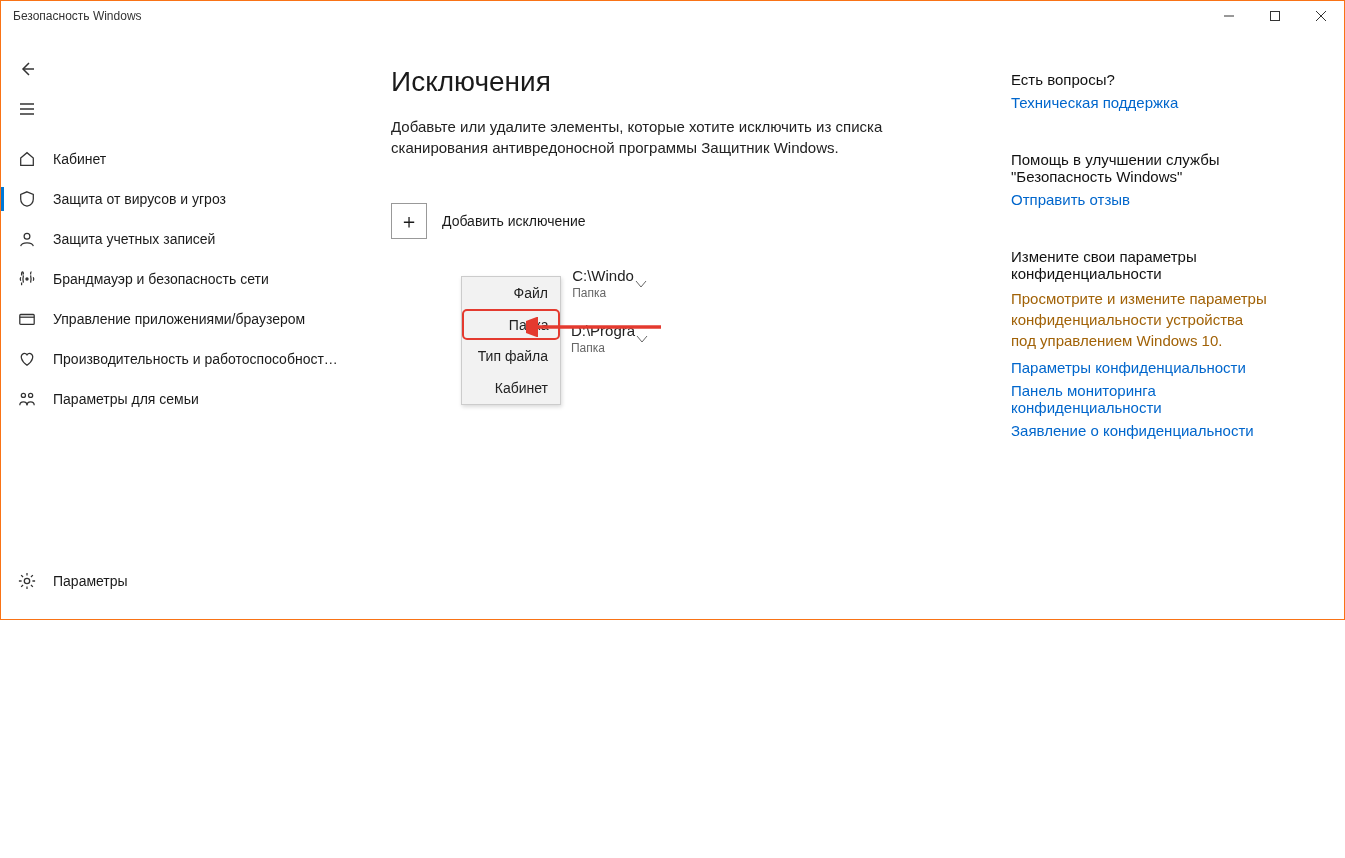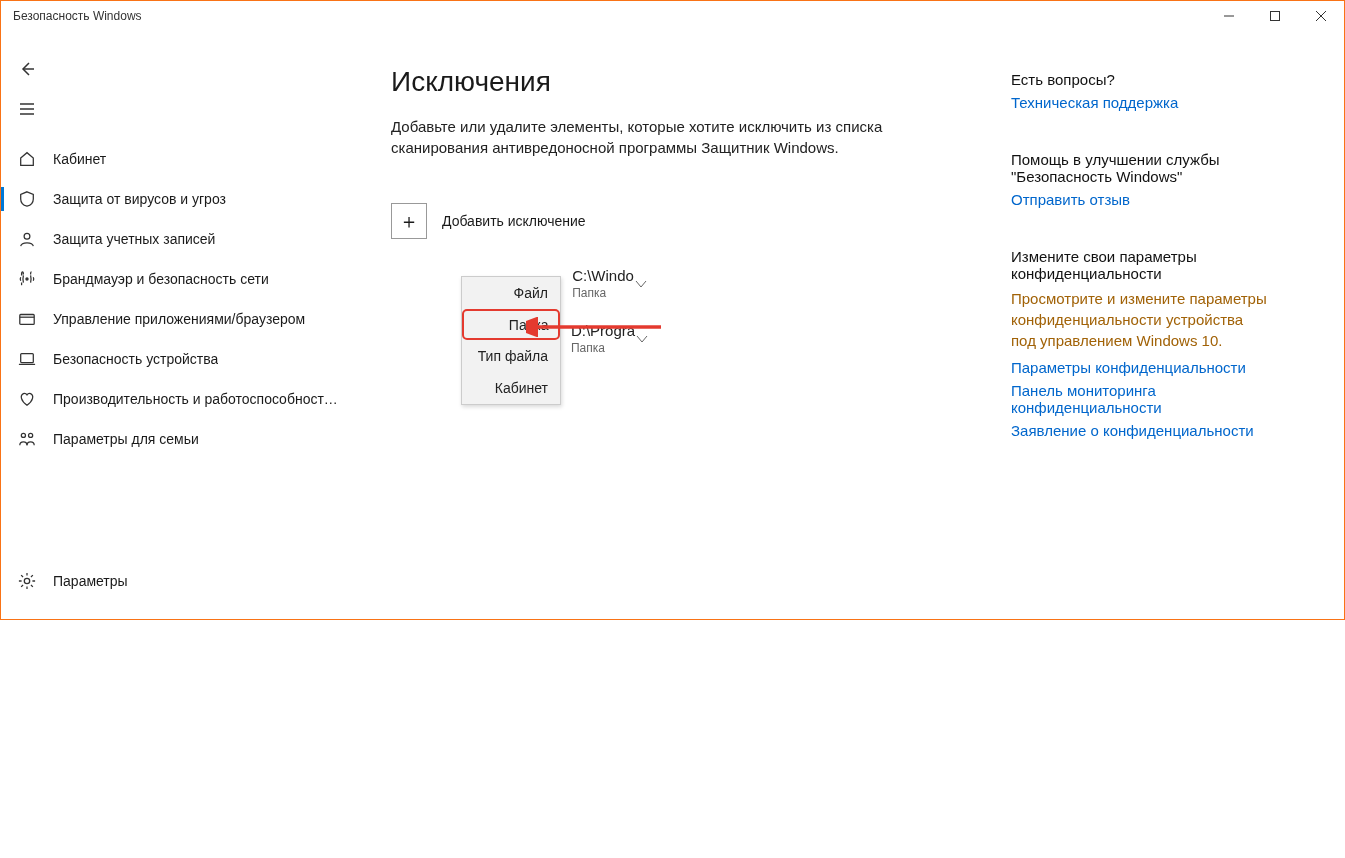--- a/index.html
+++ b/index.html
@@ -241,29 +241,20 @@
               <svg viewBox="0 0 20 20">
                 <rect x="2" y="5" width="16" height="11" rx="1"></rect>
                 <line x1="2" y1="8" x2="18" y2="8"></line>
               </svg>
             </div>
           <span class="label">Управление приложениями/браузером</span>
         </div>
         <div class="nav-item">
           <div class="nav-icon">
               <svg viewBox="0 0 20 20">
-                <rect x="3" y="4" width="14" height="10" rx="1"></rect>
-                <line x1="1" y1="16" x2="19" y2="16"></line>
-              </svg>
-            </div>
-          <span class="label">Безопасность устройства</span>
-        </div>
-        <div class="nav-item">
-          <div class="nav-icon">
-              <svg viewBox="0 0 20 20">
                 <path d="M10 17 C3 12 2 6 6 4 C8 3 10 5 10 6 C10 5 12 3 14 4 C18 6 17 12 10 17 Z"></path>
               </svg>
             </div>
           <span class="label">Производительность и работоспособность устройства</span>
         </div>
         <div class="nav-item">
           <div class="nav-icon">
               <svg viewBox="0 0 20 20">
                 <circle cx="6" cy="6" r="2.3"></circle>
                 <circle cx="14" cy="6" r="2.3"></circle>

